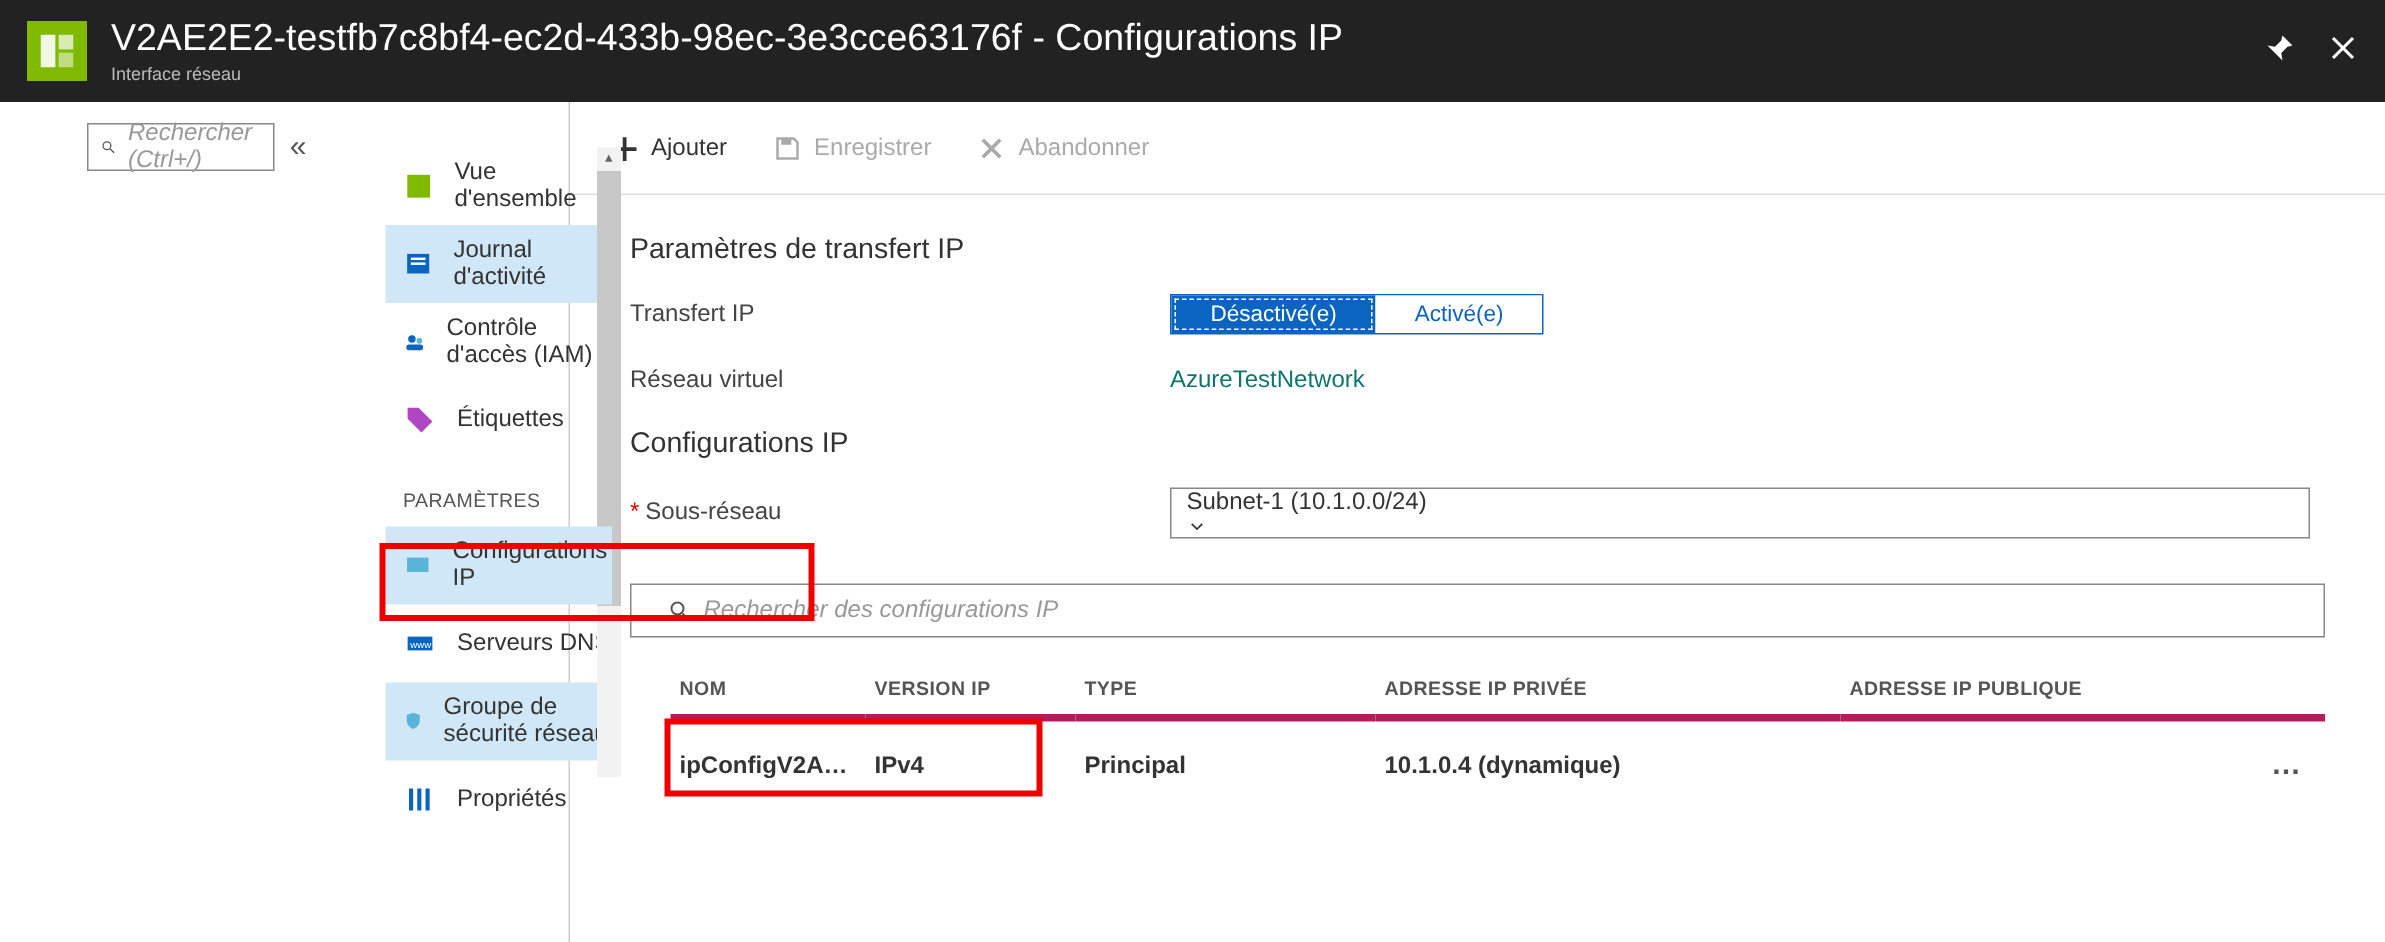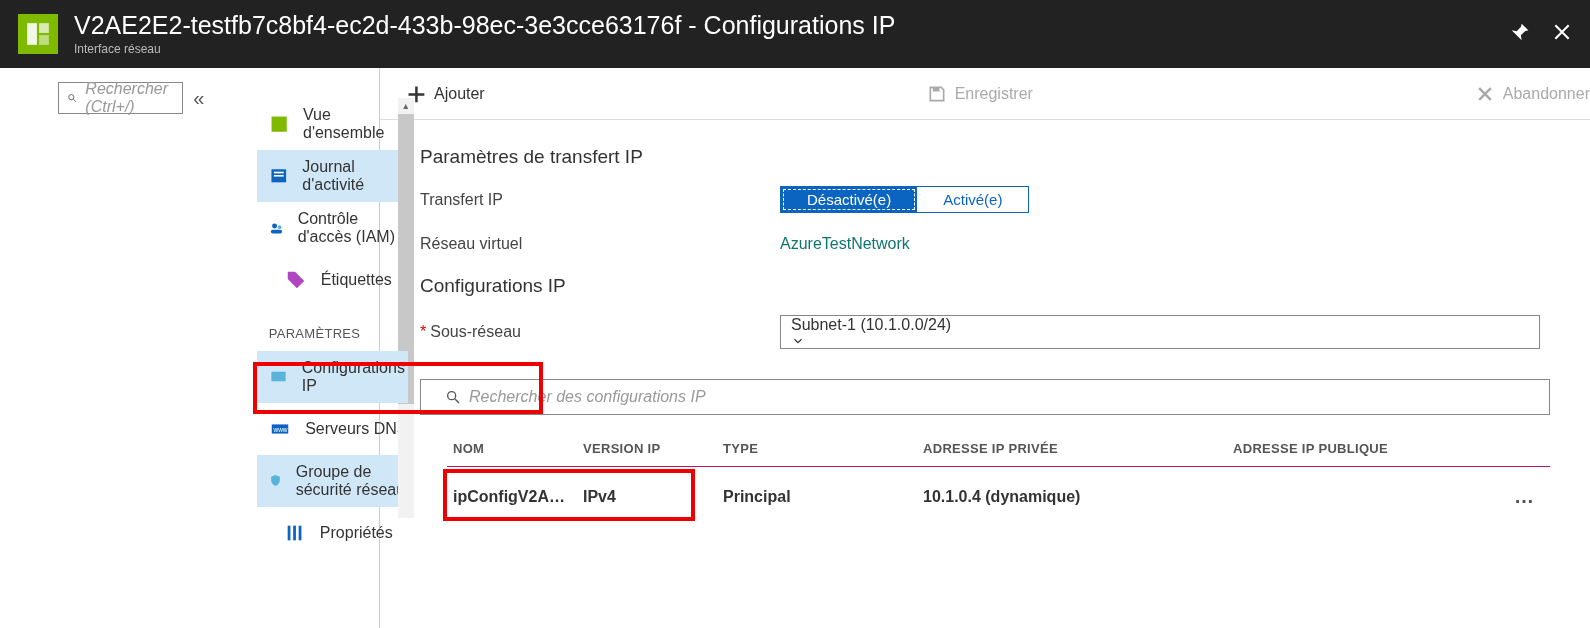--- a/index.html
+++ b/index.html
@@ -14,52 +14,52 @@
   .blade-hdr .wincontrols{display:flex;gap:22px;align-items:center;}
   .blade-hdr .wincontrols svg{width:20px;height:20px;fill:#fff;}
   
   .body{display:flex;height:560px;}
   .sidebar{width:380px;border-right:1px solid #ccc;display:flex;flex-direction:row;padding-left:24px;}
   .search-row{display:flex;align-items:center;height:50px;padding:10px 8px 0 34px;}
   .search-box{flex:1;height:32px;border:1px solid #888;display:flex;align-items:center;padding:0 8px;color:#999;font-style:italic;}
   .search-box svg{width:16px;height:16px;margin-right:8px;fill:#444;}
   .collapse-btn{width:32px;text-align:center;font-size:20px;color:#555;}
   .nav-wrap{position:relative;margin:30px 34px 0 34px;flex:1;}
-  .nav-item{height:52px;display:flex;align-items:center;font-size:16px;color:#333;padding-left:12px;cursor:pointer;justify-content:center;}
+  .nav-item{height:52px;display:flex;align-items:center;font-size:16px;color:#333;padding-left:12px;cursor:pointer;}
   .nav-item.sel{background:#d0e7f8;}
   .nav-item .ico{width:22px;height:22px;margin-right:14px;display:flex;align-items:center;justify-content:center;}
   .nav-group{font-size:13px;color:#555;text-transform:uppercase;margin:20px 0 10px 12px;letter-spacing:.3px;}
   .red-box{position:absolute;border:4px solid #e00;pointer-events:none;}
   .scroll-hint{position:absolute;right:-6px;top:0;width:16px;height:420px;background:#f2f2f2;}
   .scroll-thumb{position:absolute;right:-6px;top:16px;width:16px;height:290px;background:#c8c8c8;}
   .scroll-arrow{position:absolute;right:-6px;width:16px;height:16px;background:#f2f2f2;font-size:10px;text-align:center;color:#666;line-height:16px;}
 
   
   .main{flex:1;display:flex;flex-direction:column;}
-  .toolbar{height:52px;border-bottom:1px solid #ddd;display:flex;align-items:center;padding-left:26px;gap:30px;justify-content:space-between;}
+  .toolbar{height:62px;border-bottom:1px solid #ddd;display:flex;align-items:center;padding-left:26px;gap:30px;}
   .toolbar .btn{display:flex;align-items:center;gap:8px;font-size:16px;color:#333;}
   .toolbar .btn.disabled{color:#aaa;}
   .toolbar .btn svg{width:20px;height:20px;}
   .content{padding:26px 40px;flex:1;font-size:16px;color:#333;}
   h3.section{font-size:19px;font-weight:400;margin-bottom:18px;}
   .field-row{display:flex;align-items:center;margin-bottom:22px;}
   .field-row .lbl{width:360px;color:#444;}
   .toggle{display:inline-flex;border:1px solid #0b64c0;}
   .toggle span{padding:4px 26px;font-size:15px;}
   .toggle .on{color:#0b64c0;background:#fff;}
   .toggle .off{color:#fff;background:#0b64c0;outline:1px dashed #fff;outline-offset:-3px;}
   .link{color:#0f766e;}
   .req{color:#d00;margin-right:4px;}
   .select{width:760px;max-width:100%;height:34px;border:1px solid #888;display:flex;padding:0 10px;justify-content:space-between;flex-direction:column;}
   .select svg{width:14px;height:14px;}
   .search2{margin:30px 0 16px 0;height:36px;border:1px solid #888;display:flex;align-items:center;padding:0 24px;color:#999;font-style:italic;}
   .search2 svg{width:16px;height:16px;margin-right:8px;fill:#444;}
   table{width:100%;border-collapse:collapse;}
   th{text-align:left;font-size:13px;color:#555;font-weight:600;padding:10px 6px;letter-spacing:.3px;}
-  td{padding:18px 6px;font-size:16px;color:#333;border-top:1px solid #be185d;}
+  td{padding:18px 6px;font-size:16px;color:#333;border-top:5px solid #be185d;}
   td.bold{font-weight:600;}
   .dots{text-align:right;font-size:20px;font-weight:700;letter-spacing:2px;color:#555;padding-right:14px;}
   .table-wrap{position:relative;margin-left:27px;}
 </style>
 </head>
 <body>
 
 <div class="blade-hdr">
   <div class="logo">
     <svg viewBox="0 0 24 24">

